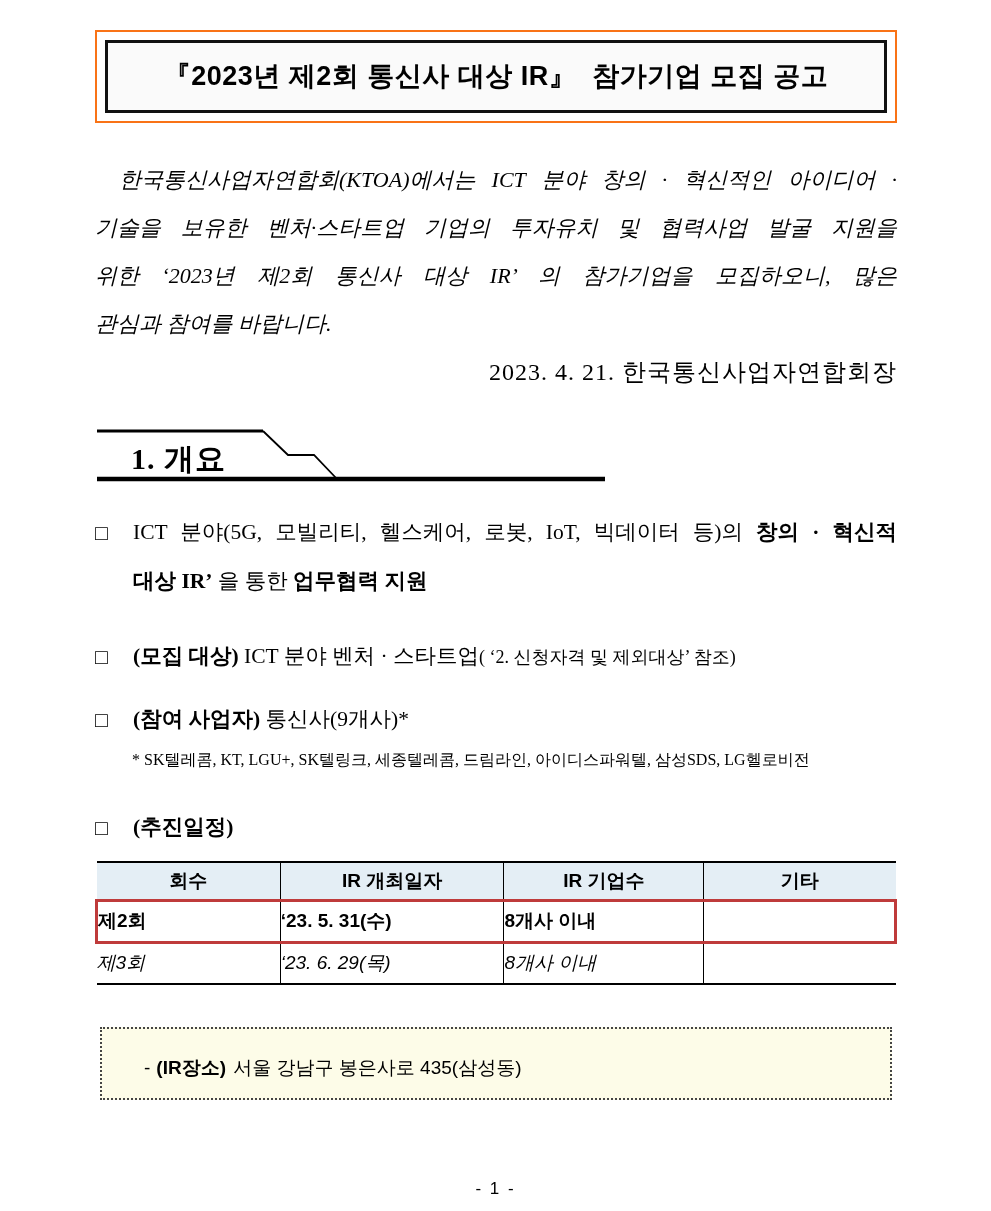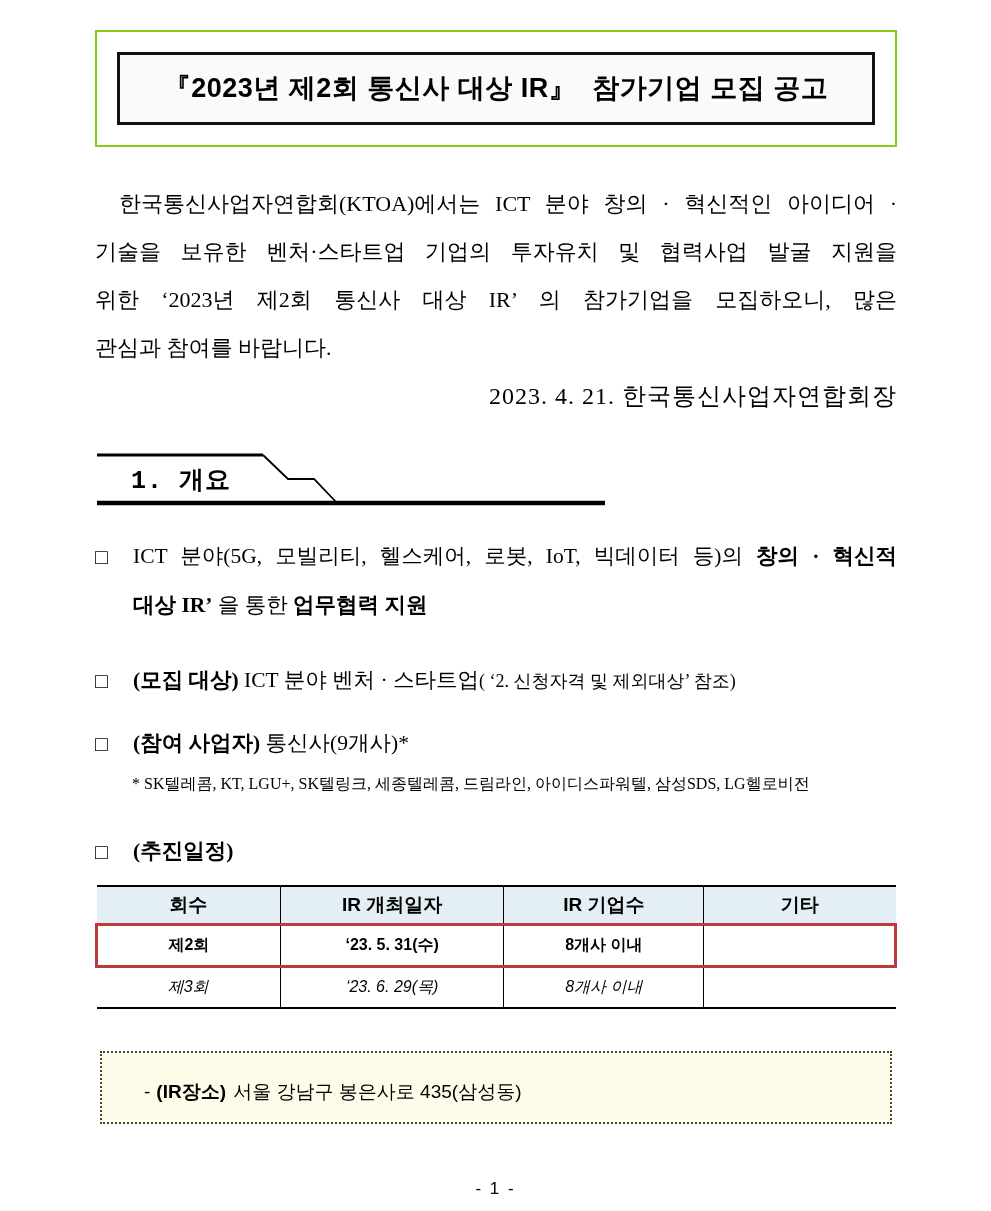--- a/index.html
+++ b/index.html
@@ -10,56 +10,56 @@
     height: 1211px;
     background: #ffffff;
     font-family: "Liberation Serif", "DejaVu Serif", serif;
     color: #000;
     overflow: hidden;
   }
   .content { padding: 30px 94px 0 95px; }
 
   
   .title-outer {
-    border: 2px solid #84cc16;
-    padding: 20px;
+    border: 2px solid #f97316;
+    padding: 8px;
     background: #fff;
   }
   .title-inner {
     border: 3px solid #111;
     background: #fafafa;
     padding: 15px 10px 16px 10px;
     text-align: center;
   }
   .title-inner h1 {
     font-family: "Liberation Sans", "DejaVu Sans", sans-serif;
     font-weight: 800;
     font-size: 27px;
     letter-spacing: 0.5px;
     white-space: pre-wrap;
   }
 
   
-  .intro { margin-top: 33px; font-size: 22px; line-height: 48px; }
+  .intro { margin-top: 33px; font-size: 22px; line-height: 48px; font-style: italic; }
   .jline { display: block; text-align: justify; text-align-last: justify; }
   .indent1 { text-indent: 24px; }
   .dateline {
     margin-top: 8px;
     font-size: 24px;
     text-align: right;
     letter-spacing: 1px;
   }
 
   
   .sec-head { position: relative; margin-top: 40px; height: 54px; width: 802px; }
   .sec-head svg { position: absolute; left: 0; top: 0; }
   .sec-head h2 {
     position: absolute; left: 36px; top: 11px;
-    font-family: Liberation Mono, monospace;
-    font-weight: 800; font-size: 25px; letter-spacing: 1px;
+    font-family: Liberation Serif, serif;
+    font-weight: 800; font-size: 30px; letter-spacing: 1px;
   }
 
   
   .bullet { position: relative; padding-left: 38px; font-size: 21.5px; }
   .bullet .marker {
     position: absolute; left: 0; top: 1px;
     font-size: 21px;
   }
   .b1 { margin-top: 26px; line-height: 49px; }
   .b1 .last { text-align: left; }
@@ -88,23 +88,22 @@
     table-layout: fixed;
   }
   table.schedule th {
     background: #e4eef5;
     font-weight: 700;
     font-size: 19px;
     height: 38px;
     border-bottom: 1px solid #000;
   }
   table.schedule td {
-    font-size: 16px;
+    font-size: 19px;
     height: 42px;
-    text-align: center;
   }
   table.schedule th + th, table.schedule td + td { border-left: 1.5px solid #000; }
   tr.hl td { font-weight: 700; border-top: 3px solid #bf3b3b; border-bottom: 3px solid #bf3b3b; }
   tr.hl td:first-child { border-left: 3px solid #bf3b3b; }
   tr.hl td:last-child { border-right: 3px solid #bf3b3b; }
   tr.it td { font-style: italic; }
 
   .table-note {
     margin-top: 18px;
     margin-left: 38px;

